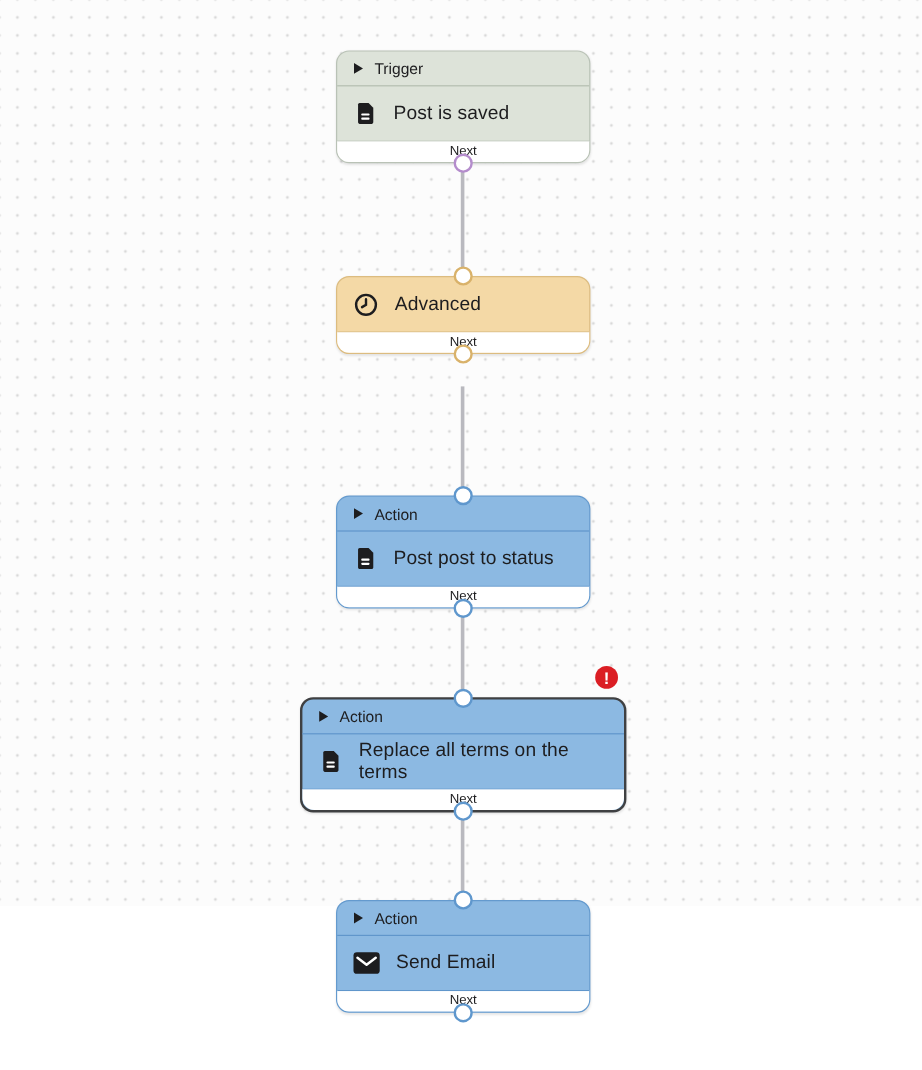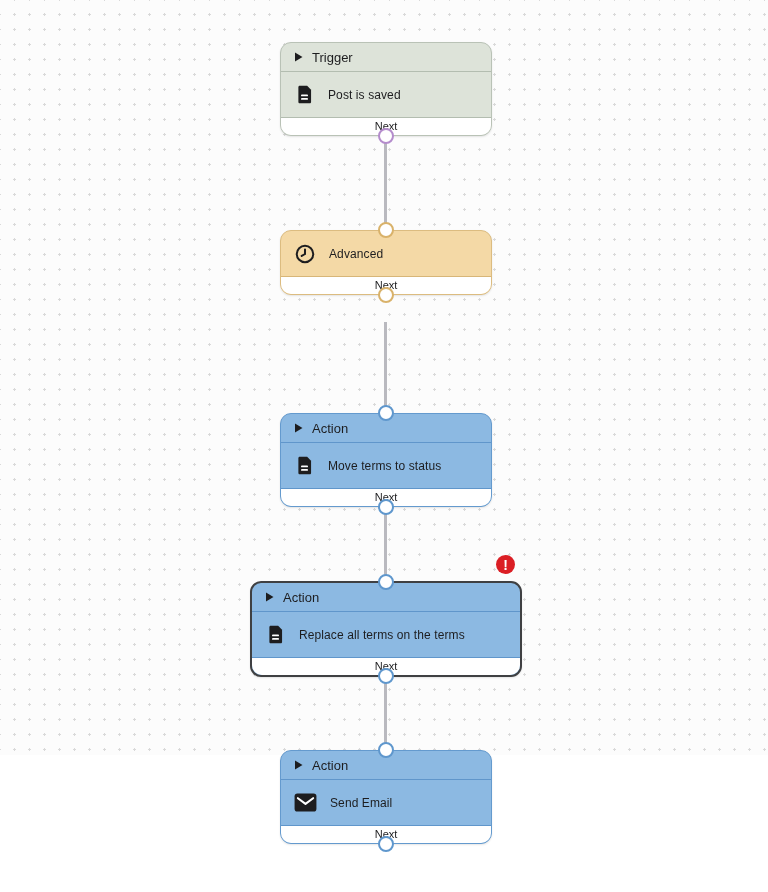--- a/index.html
+++ b/index.html
@@ -54,21 +54,21 @@
     border-bottom: 1px solid var(--divider, rgba(0,0,0,0.25));
     font-size: 13px;
     color: #1d1d1f;
   }
   .tri { display: flex; align-items: center; }
   .node-body {
     display: flex; align-items: center;
     height: 45px;
     padding: 0 13px;
     gap: 13px;
-    font-size: 12px;
+    font-size: 16px;
     color: #1d1d1f;
     letter-spacing: 0.1px;
   }
   .node-body .icon { display: flex; align-items: center; }
   .node-footer {
     height: 17px;
     line-height: 17px;
     text-align: center;
     font-size: 11px;
     color: #1d1d1f;
@@ -165,21 +165,21 @@
       <span>Action</span>
     </div>
     <div class="node-body">
       <span class="icon">
         <svg width="21" height="21" viewBox="0 0 24 24">
             <path d="M5 3.5C5 2.7 5.7 2 6.5 2H15l4.5 4.5v14c0 .8-.7 1.5-1.5 1.5H6.5C5.7 22 5 21.3 5 20.5z" fill="#1d1d1f"></path>
             <rect x="8" y="12" width="8" height="2" rx="1" fill="#fff"></rect>
             <rect x="8" y="16" width="8" height="2" rx="1" fill="#fff"></rect>
           </svg>
       </span>
-      <span>Move terms to status</span>
+      <span>Post post to status</span>
     </div>
     <div class="node-footer">
       <span>Next</span>
     </div>
     <span class="port port-top"></span>
     <span class="port port-bottom"></span>
   </div>
 
   <div class="node n4 selected" style="--fill: #8cb9e2; --divider: #6096cb; --border: #3f4042; --port: #5f97cd;">
     <span class="error-badge">

